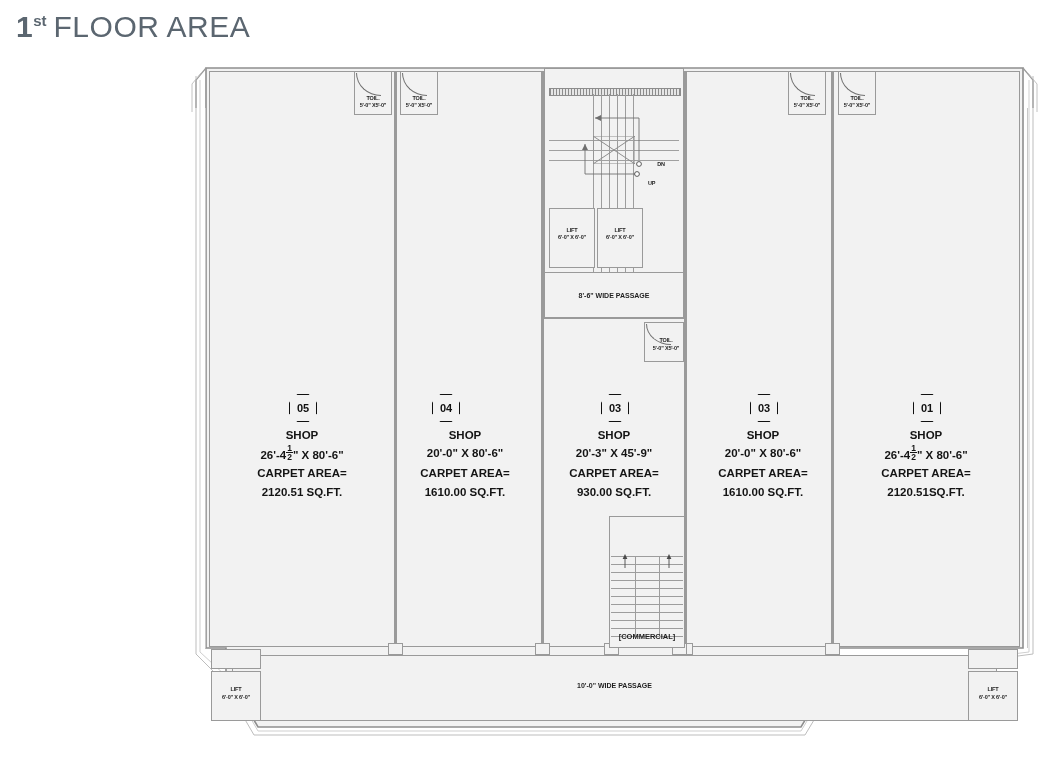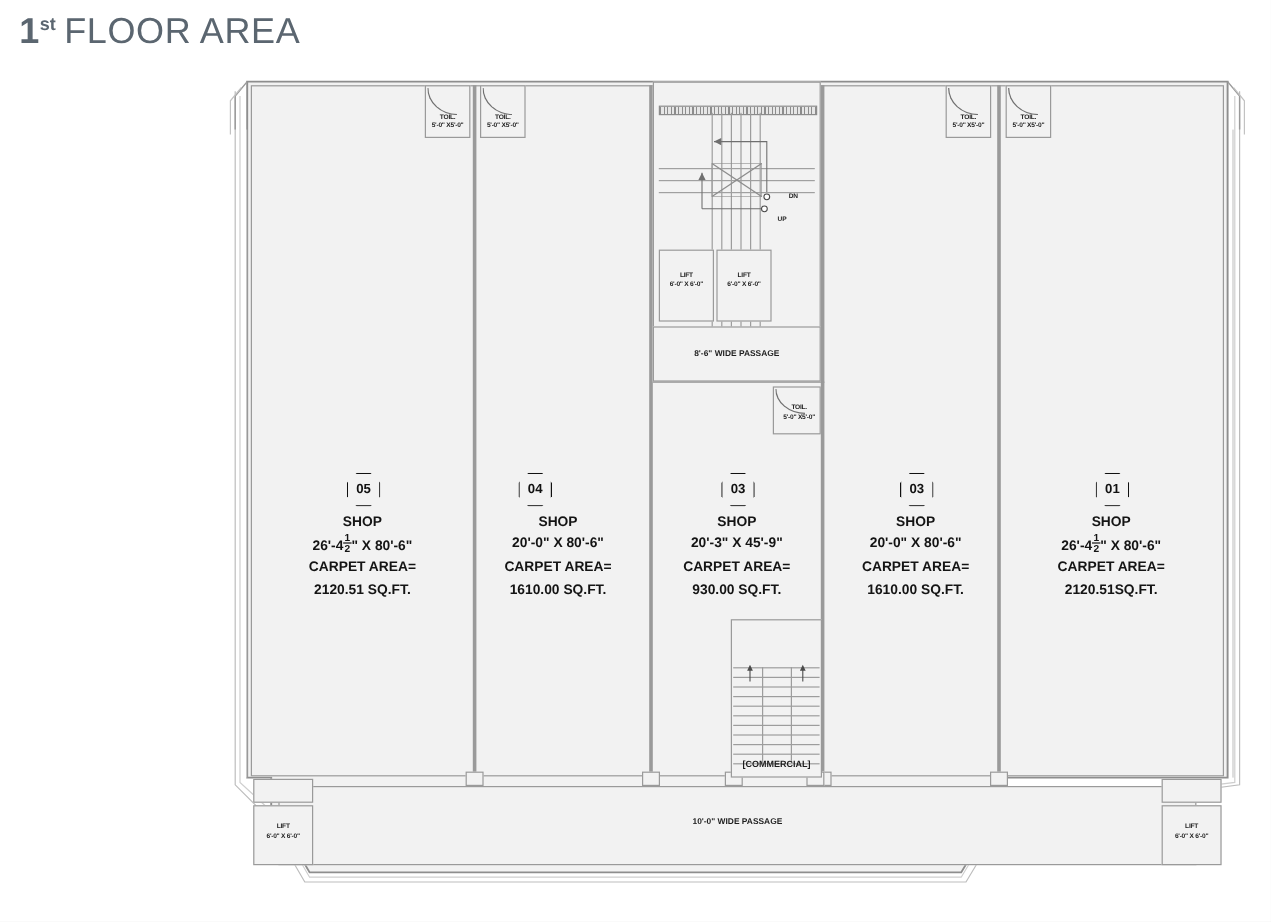--- a/index.html
+++ b/index.html
@@ -189,21 +189,21 @@
       <i style="top:80px"></i>
     <div class="stringer" style="left:24px;top:0;height:80px;"></div>
     <div class="stringer" style="left:48px;top:0;height:80px;"></div>
   </div>
   <svg class="abs" style="left:611px;top:550px;width:72px;height:20px;">
     <line x1="14" y1="18" x2="14" y2="6" stroke="#4a4a4a" stroke-width="0.9"></line>
     <polygon points="14,4 11.6,9 16.4,9" fill="#4a4a4a"></polygon>
     <line x1="58" y1="18" x2="58" y2="6" stroke="#4a4a4a" stroke-width="0.9"></line>
     <polygon points="58,4 55.6,9 60.4,9" fill="#4a4a4a"></polygon>
   </svg>
-  <div class="lbl" style="left:574px;top:632px;width:76px;font-size:7.5px;font-weight:700;padding-left:35px;">[COMMERCIAL]</div>
+  <div class="lbl" style="left:609px;top:632px;width:76px;font-size:7.5px;font-weight:700;">[COMMERCIAL]</div>
 
   <div class="abs fill" style="left:232px;top:655px;width:765px;height:66px;border:1px solid #9a9a9a;"></div>
   <div class="lbl small" style="left:232px;top:681px;width:765px;">10'-0" WIDE PASSAGE</div>
 
   <div class="abs fill w1" style="left:211px;top:649px;width:50px;height:20px;"></div>
   <div class="abs fill w1" style="left:211px;top:671px;width:50px;height:50px;"></div>
   <div class="lbl tiny" style="left:211px;top:686px;width:50px;">LIFT</div>
   <div class="lbl tiny" style="left:207px;top:694px;width:58px;">6'-0" X 6'-0"</div>
 
   <div class="abs fill w1" style="left:968px;top:649px;width:50px;height:20px;"></div>

